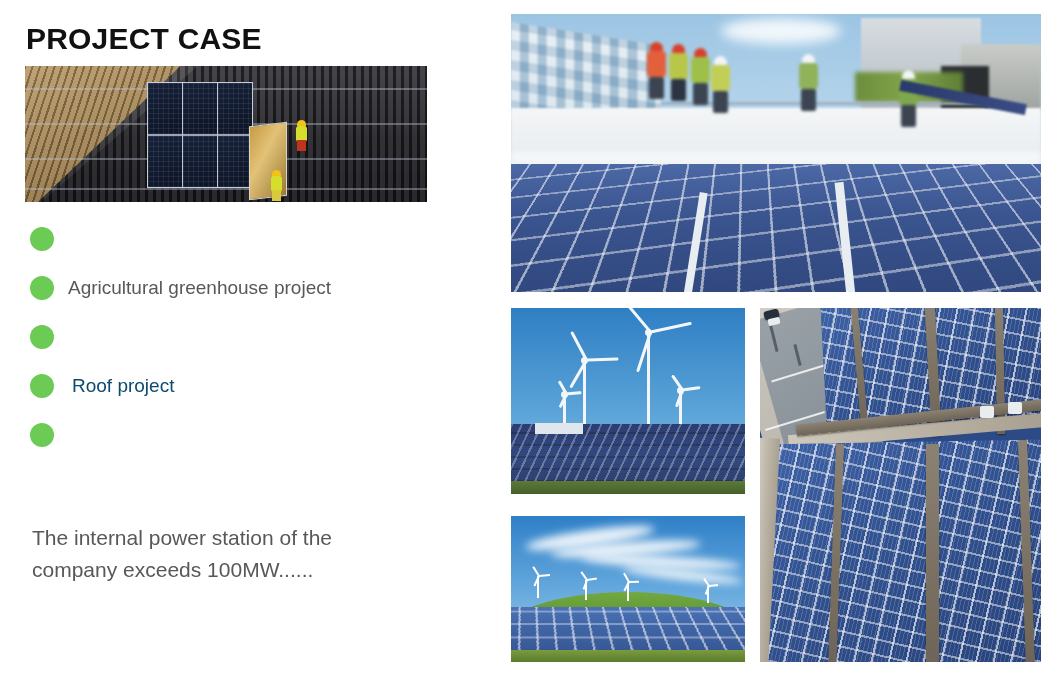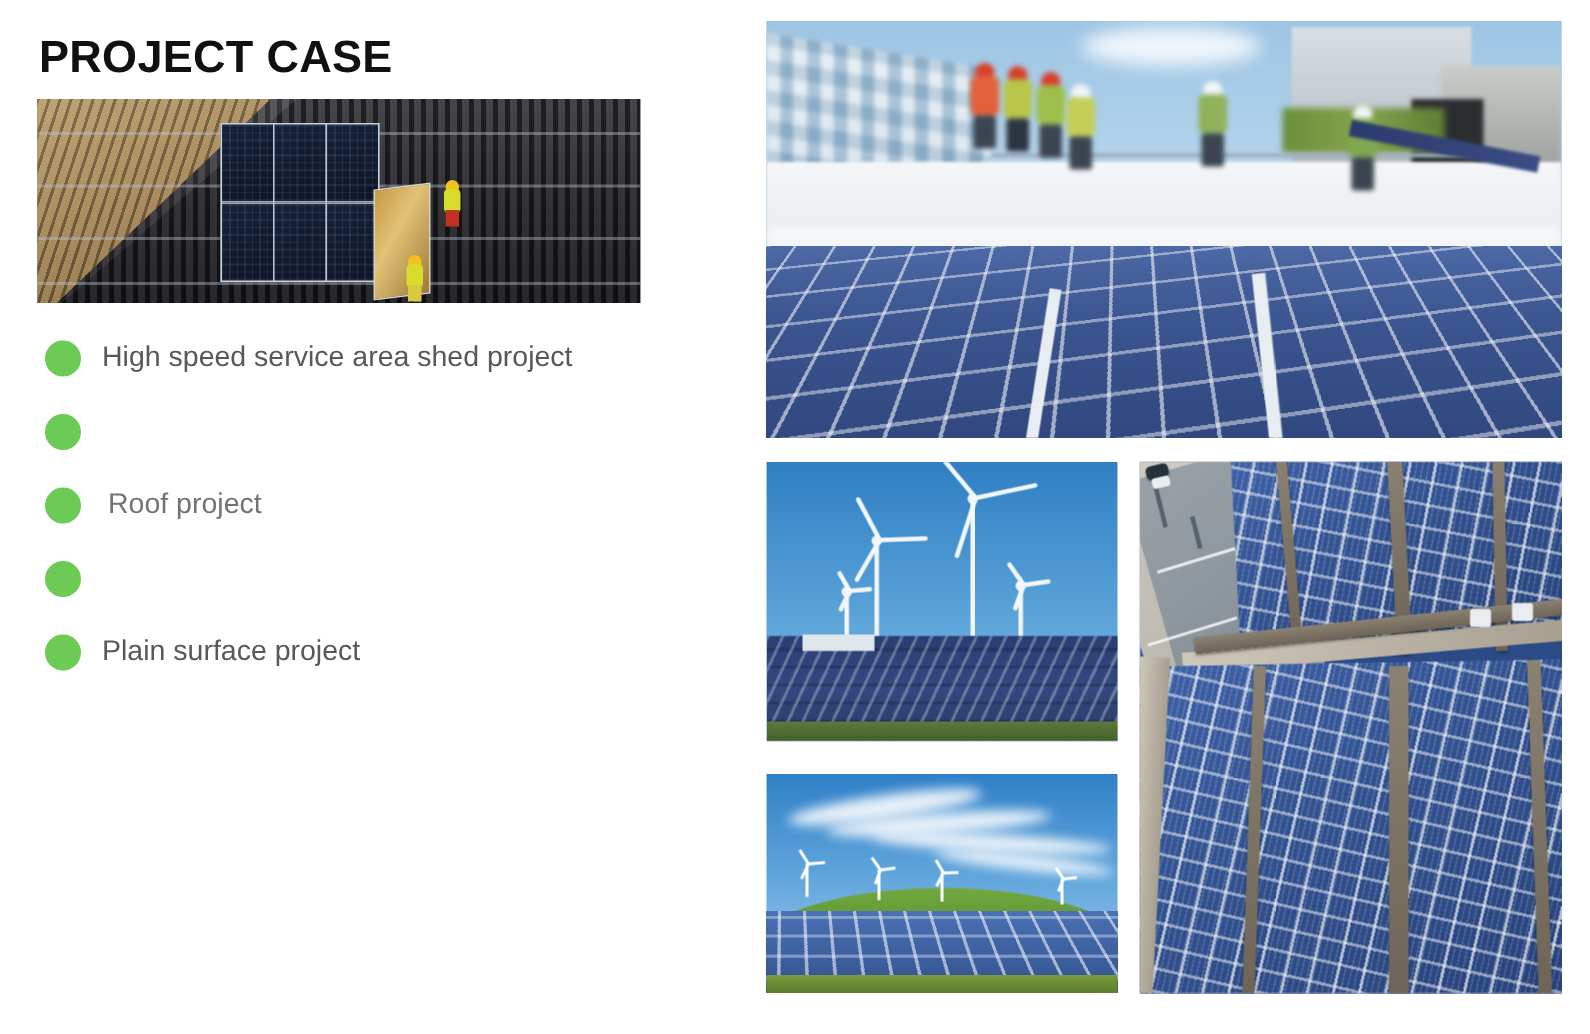--- a/index.html
+++ b/index.html
@@ -233,38 +233,41 @@
       <div class="worker" style="left:247px;top:104px">
         <div class="hat"></div>
         <div class="vest"></div>
         <div class="legs dk"></div>
       </div>
     </div>
 
     <div class="bullets">
       <div class="bullet-row">
         <span class="dot" style="background: rgb(108, 203, 85);"></span>
-        <span class="bullet-label" style="color: rgb(88, 88, 88);">High speed service area shed project</span>
       </div>
       <div class="bullet-row">
         <span class="dot" style="background: rgb(108, 203, 85);"></span>
+        <span class="bullet-label" style="color: rgb(88, 88, 88);">Agricultural greenhouse project</span>
+      </div>
+      <div class="bullet-row">
+        <span class="dot" style="background: rgb(108, 203, 85);"></span>
       </div>
       <div class="bullet-row indent">
         <span class="dot" style="background: rgb(108, 203, 85);"></span>
-        <span class="bullet-label" style="color: #737373;">Roof project</span>
+        <span class="bullet-label" style="color: #0c4a6e;">Roof project</span>
       </div>
       <div class="bullet-row">
         <span class="dot" style="background: rgb(108, 203, 85);"></span>
       </div>
-      <div class="bullet-row">
-        <span class="dot" style="background: rgb(108, 203, 85);"></span>
-        <span class="bullet-label" style="color: rgb(88, 88, 88);">Plain surface project</span>
-      </div>
-    </div>
-
+    </div>
+
+    <div class="note">
+      <div style="color: rgb(88, 88, 88);">The internal power station of the</div>
+      <div style="color: rgb(88, 88, 88);">company exceeds 100MW......</div>
+    </div>
   </div>
 
   <div class="photo" id="photo-rooftop-crew">
     <div class="pr-sky"></div>
     <div class="pr-cloud" style="left:210px;top:4px;width:120px;height:26px;"></div>
     <div class="pr-cloud" style="left:360px;top:14px;width:90px;height:20px;"></div>
     <div class="pr-glassbldg"></div>
     <div class="pr-rightbldg"></div>
     <div class="pr-rightbldg2"></div>
     <div class="pr-darkbox"></div>

